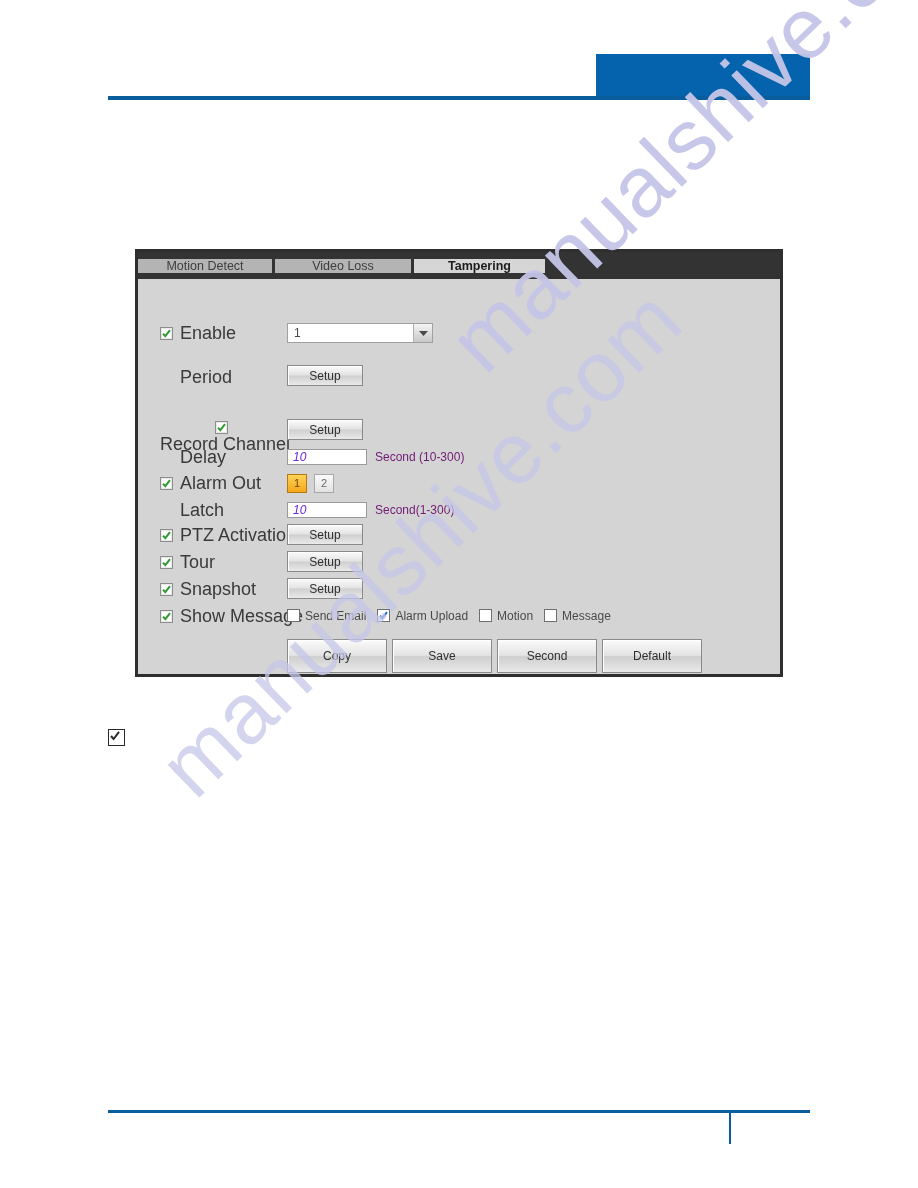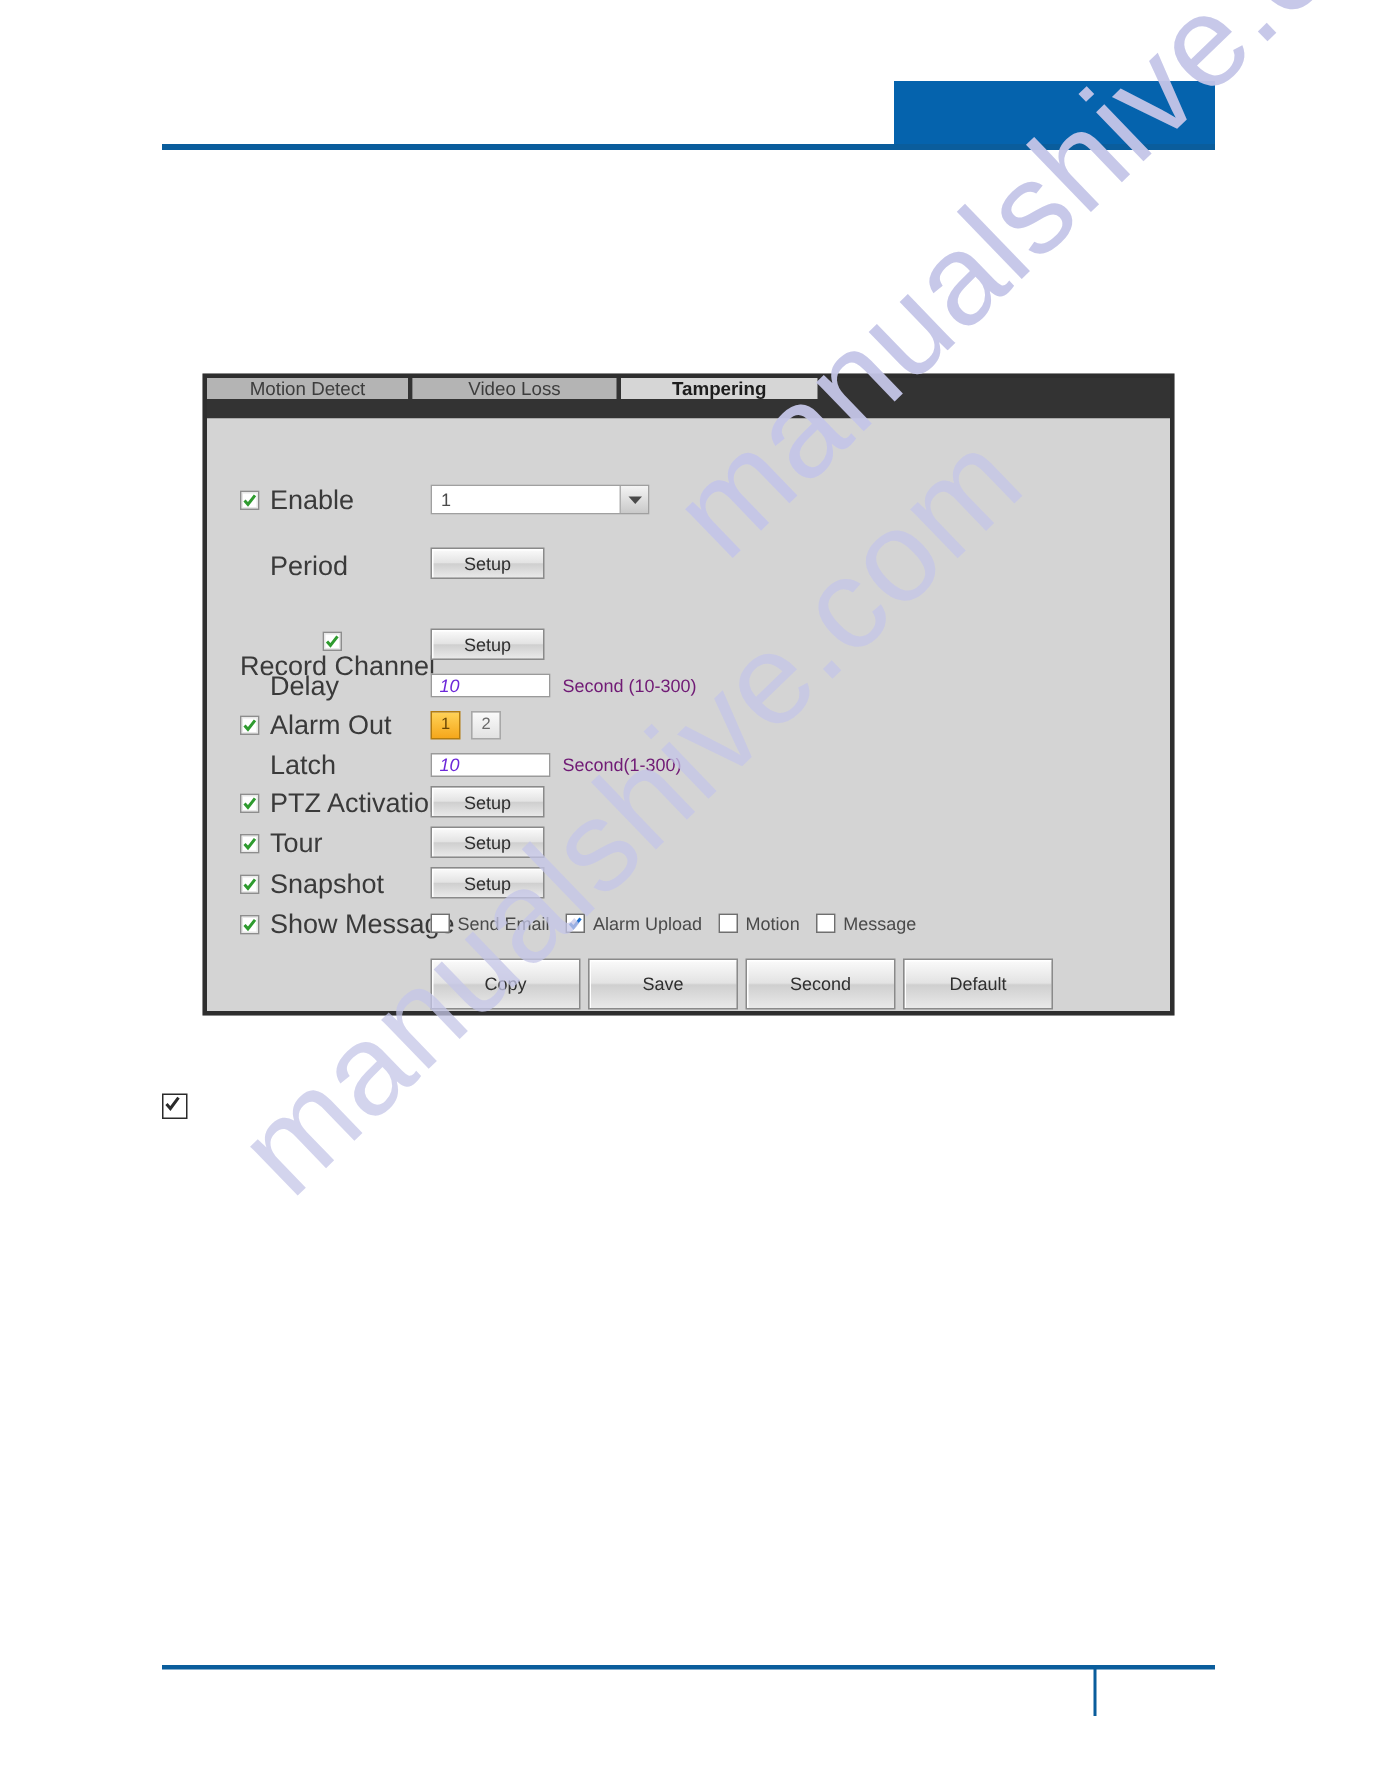--- a/index.html
+++ b/index.html
@@ -121,21 +121,21 @@
     background: #d4d4d4;
     box-sizing: border-box;
     z-index: 4;
   }
 
   
   #tab-bar {
     display: flex;
     height: 27px;
     background: #333333;
-    align-items: flex-start;
+    align-items: center;
   }
   .tab {
     display: flex;
     align-items: center;
     justify-content: center;
     font-size: 12.5px;
     color: #3d3d3d;
     background: #b4b4b4;
     border-right: 3px solid #333333;
     box-sizing: border-box;

